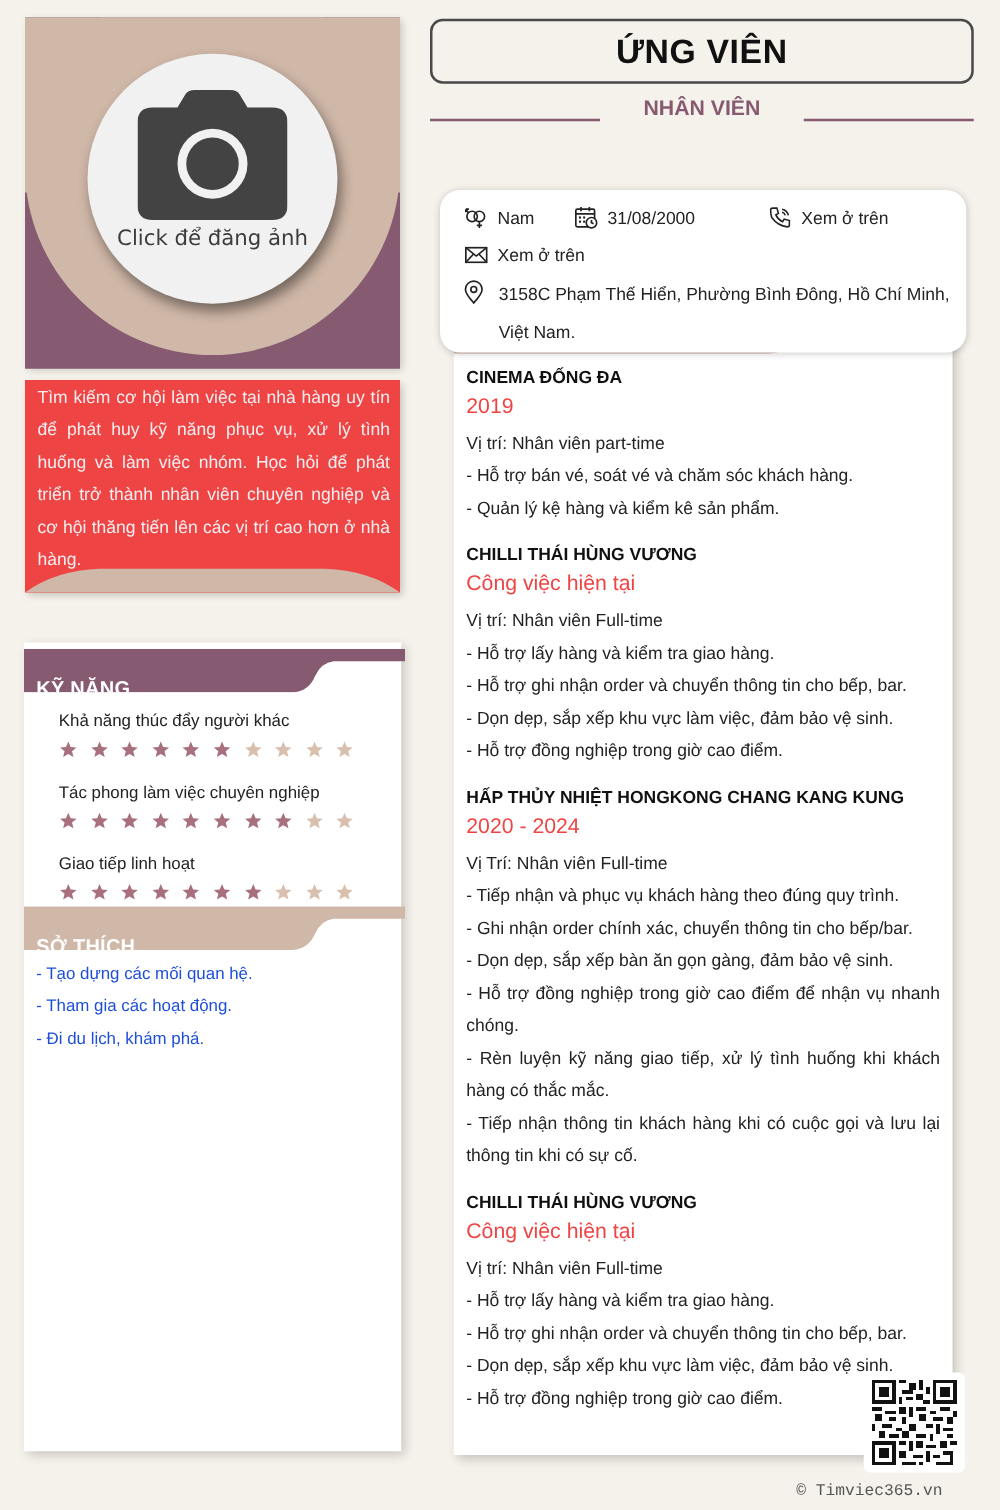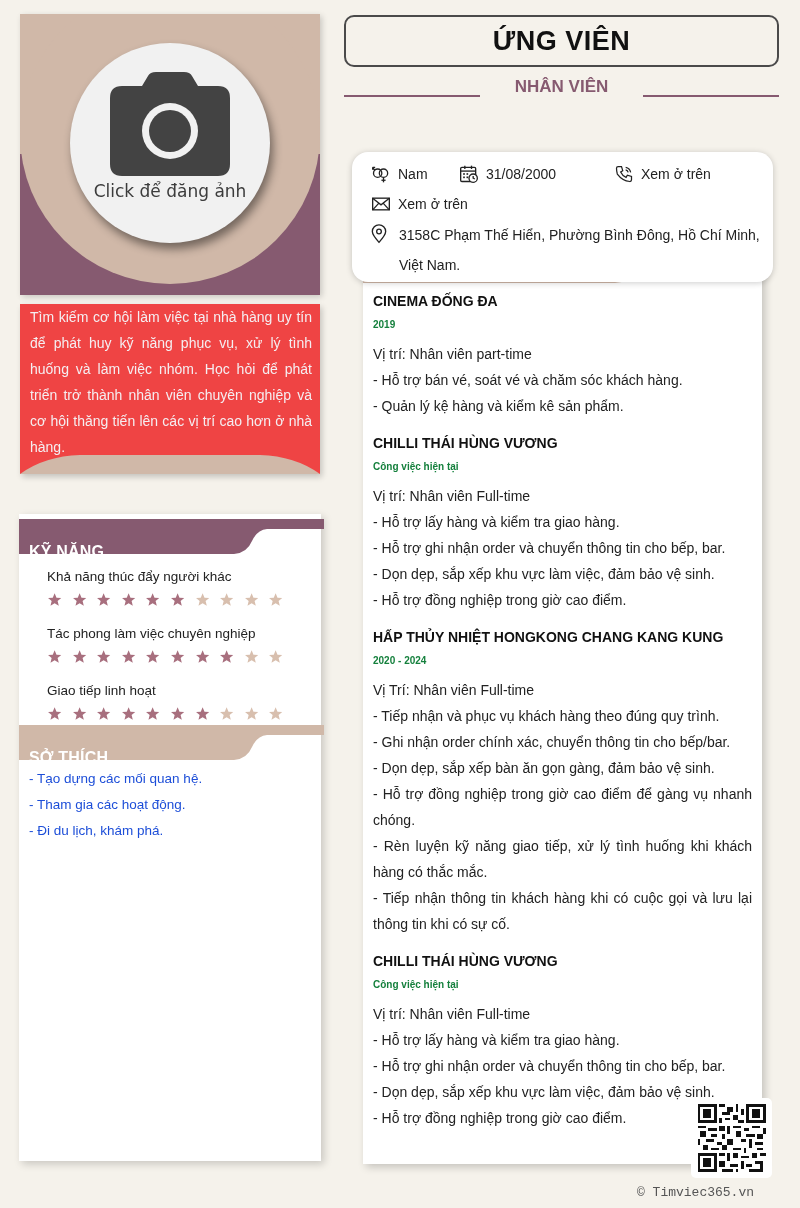--- a/index.html
+++ b/index.html
@@ -85,21 +85,21 @@
 
   .exp-card {
     position: absolute; left: 363px; top: 238px; width: 399px; height: 926px;
     background: #fff; box-shadow: 3px 3px 8px rgba(0,0,0,0.2);
   }
   .exp-head { margin-top: 14px; width: 399px; height: 31px; position: relative; }
   .exp-head svg { position: absolute; left: 0; top: 0; }
   .exp-head .sec-title { position: absolute; left: 10px; top: 6px; color: #fff; font-weight: bold; font-size: 16px; }
   .job { padding: 0 10px; }
   .job-company { font-weight: bold; font-size: 14px; line-height: 24px; color: #111; margin-top: 6px; }
-  .job-time { font-weight: bold; font-size: 10px; line-height: 24px; color: #15803d; }
+  .job-time { font-weight: normal; font-size: 17px; line-height: 24px; color: #ef4444; }
   .job-line { font-size: 14px; line-height: 26px; color: #222; text-align: justify; }
   .job-lines { margin-top: 4px; }
   .job + .job { margin-top: 12px; }
 
   .qr {
     position: absolute; left: 691px; top: 1098px; width: 81px; height: 80px;
     background: #fff; border-radius: 5px; padding: 6px;
   }
   .footer { position: absolute; left: 637px; top: 1185px; font-family: "Liberation Mono", "DejaVu Sans Mono", monospace; font-size: 13px; color: #555; }
 </style>
@@ -343,21 +343,21 @@
       </div>
   </div>
   <div class="job">
     <div class="job-company">HẤP THỦY NHIỆT HONGKONG CHANG KANG KUNG</div>
     <div class="job-time">2020 - 2024</div>
     <div class="job-lines">
         <div class="job-line">Vị Trí: Nhân viên Full-time</div>
         <div class="job-line">- Tiếp nhận và phục vụ khách hàng theo đúng quy trình.</div>
         <div class="job-line">- Ghi nhận order chính xác, chuyển thông tin cho bếp/bar.</div>
         <div class="job-line">- Dọn dẹp, sắp xếp bàn ăn gọn gàng, đảm bảo vệ sinh.</div>
-        <div class="job-line">- Hỗ trợ đồng nghiệp trong giờ cao điểm để gàng vụ nhanh chóng.</div>
+        <div class="job-line">- Hỗ trợ đồng nghiệp trong giờ cao điểm để nhận vụ nhanh chóng.</div>
         <div class="job-line">- Rèn luyện kỹ năng giao tiếp, xử lý tình huống khi khách hàng có thắc mắc.</div>
         <div class="job-line">- Tiếp nhận thông tin khách hàng khi có cuộc gọi và lưu lại thông tin khi có sự cố.</div>
       </div>
   </div>
   <div class="job">
     <div class="job-company">CHILLI THÁI HÙNG VƯƠNG</div>
     <div class="job-time">Công việc hiện tại</div>
     <div class="job-lines">
         <div class="job-line">Vị trí: Nhân viên Full-time</div>
         <div class="job-line">- Hỗ trợ lấy hàng và kiểm tra giao hàng.</div>

